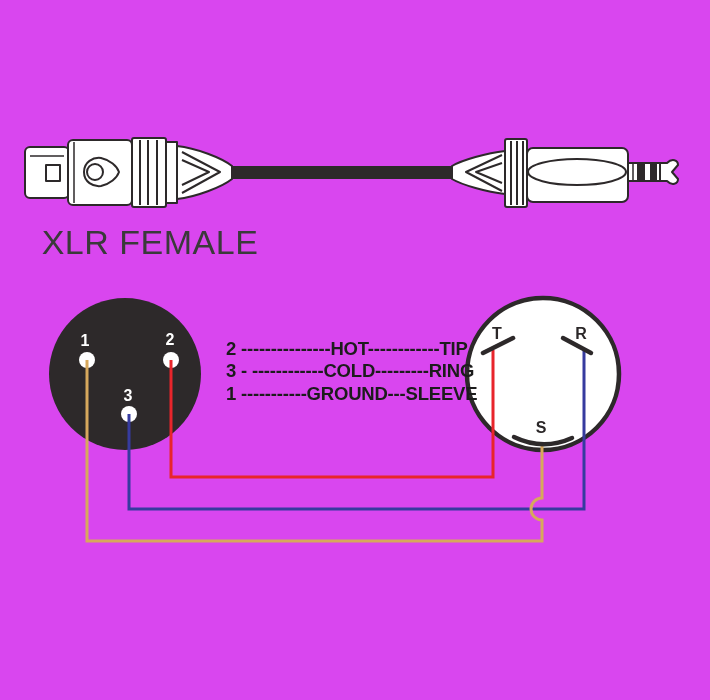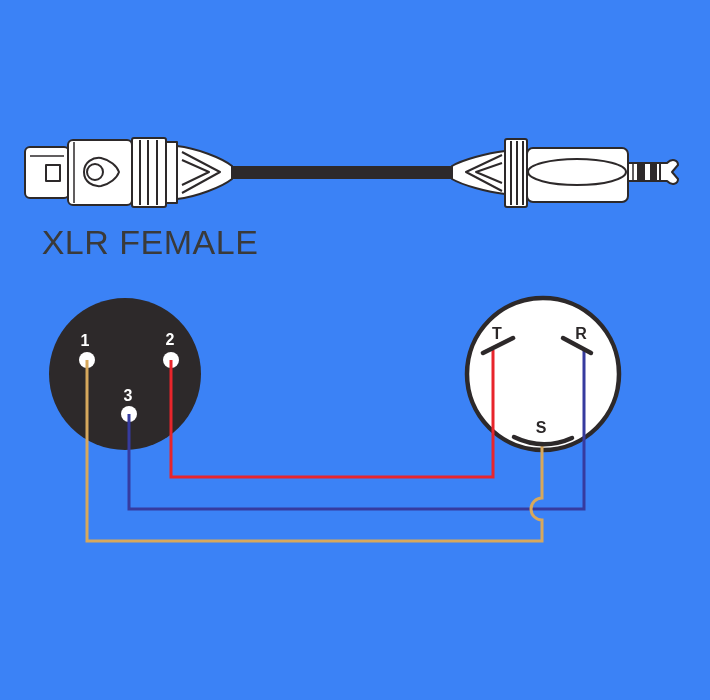--- a/index.html
+++ b/index.html
@@ -1,17 +1,17 @@
 <!DOCTYPE html>
 <html><head>
 <meta charset="utf-8">
 <style>
   html,body{margin:0;padding:0;background:#fff;}
   .canvas{
-    position:relative;width:710px;height:700px;background:#3b82f6;
+    position:relative;width:710px;height:700px;background:#d946ef;
     font-family:"Liberation Sans",sans-serif;overflow:hidden;
   }
   .abs{position:absolute;}
   svg{display:block;}
   .connector-label{
     font-size:34px;letter-spacing:0.5px;color:#3a3a3a;text-align:center;line-height:36px;
   }
   .wiring-text{
     font-size:18.5px;font-weight:700;line-height:22.4px;letter-spacing:-0.2px;
     color:#1c1c1c;white-space:pre;
@@ -85,20 +85,25 @@
 
       <line x1="483" y1="353" x2="513" y2="338" stroke-width="4.5" stroke-linecap="round" stroke="#2d292a"></line>
       <line x1="563" y1="338" x2="591" y2="353" stroke-width="4.5" stroke-linecap="round" stroke="#2d292a"></line>
       <path d="M514,437 Q543,451 572,438" fill="none" stroke-width="4.5" stroke-linecap="round" stroke="#2d292a"></path>
     </g>
   </svg>
 
   <div class="abs connector-label" style="left:30px;top:224px;width:240px">XLR FEMALE</div>
 
 
+  <div class="abs" style="left:226px;top:338px">
+    <div class="wiring-text">2 ---------------HOT------------TIP</div>
+    <div class="wiring-text">3 - ------------COLD---------RING</div>
+    <div class="wiring-text">1 -----------GROUND---SLEEVE</div>
+  </div>
 
   <div class="abs pin-num" style="left:74px;top:333px">1</div>
   <div class="abs pin-num" style="left:159px;top:332px">2</div>
   <div class="abs pin-num" style="left:117px;top:388px">3</div>
 
   <div class="abs term-letter" style="left:486px;top:326px">T</div>
   <div class="abs term-letter" style="left:570px;top:326px">R</div>
   <div class="abs term-letter" style="left:530px;top:420px">S</div>
 
 </div>

